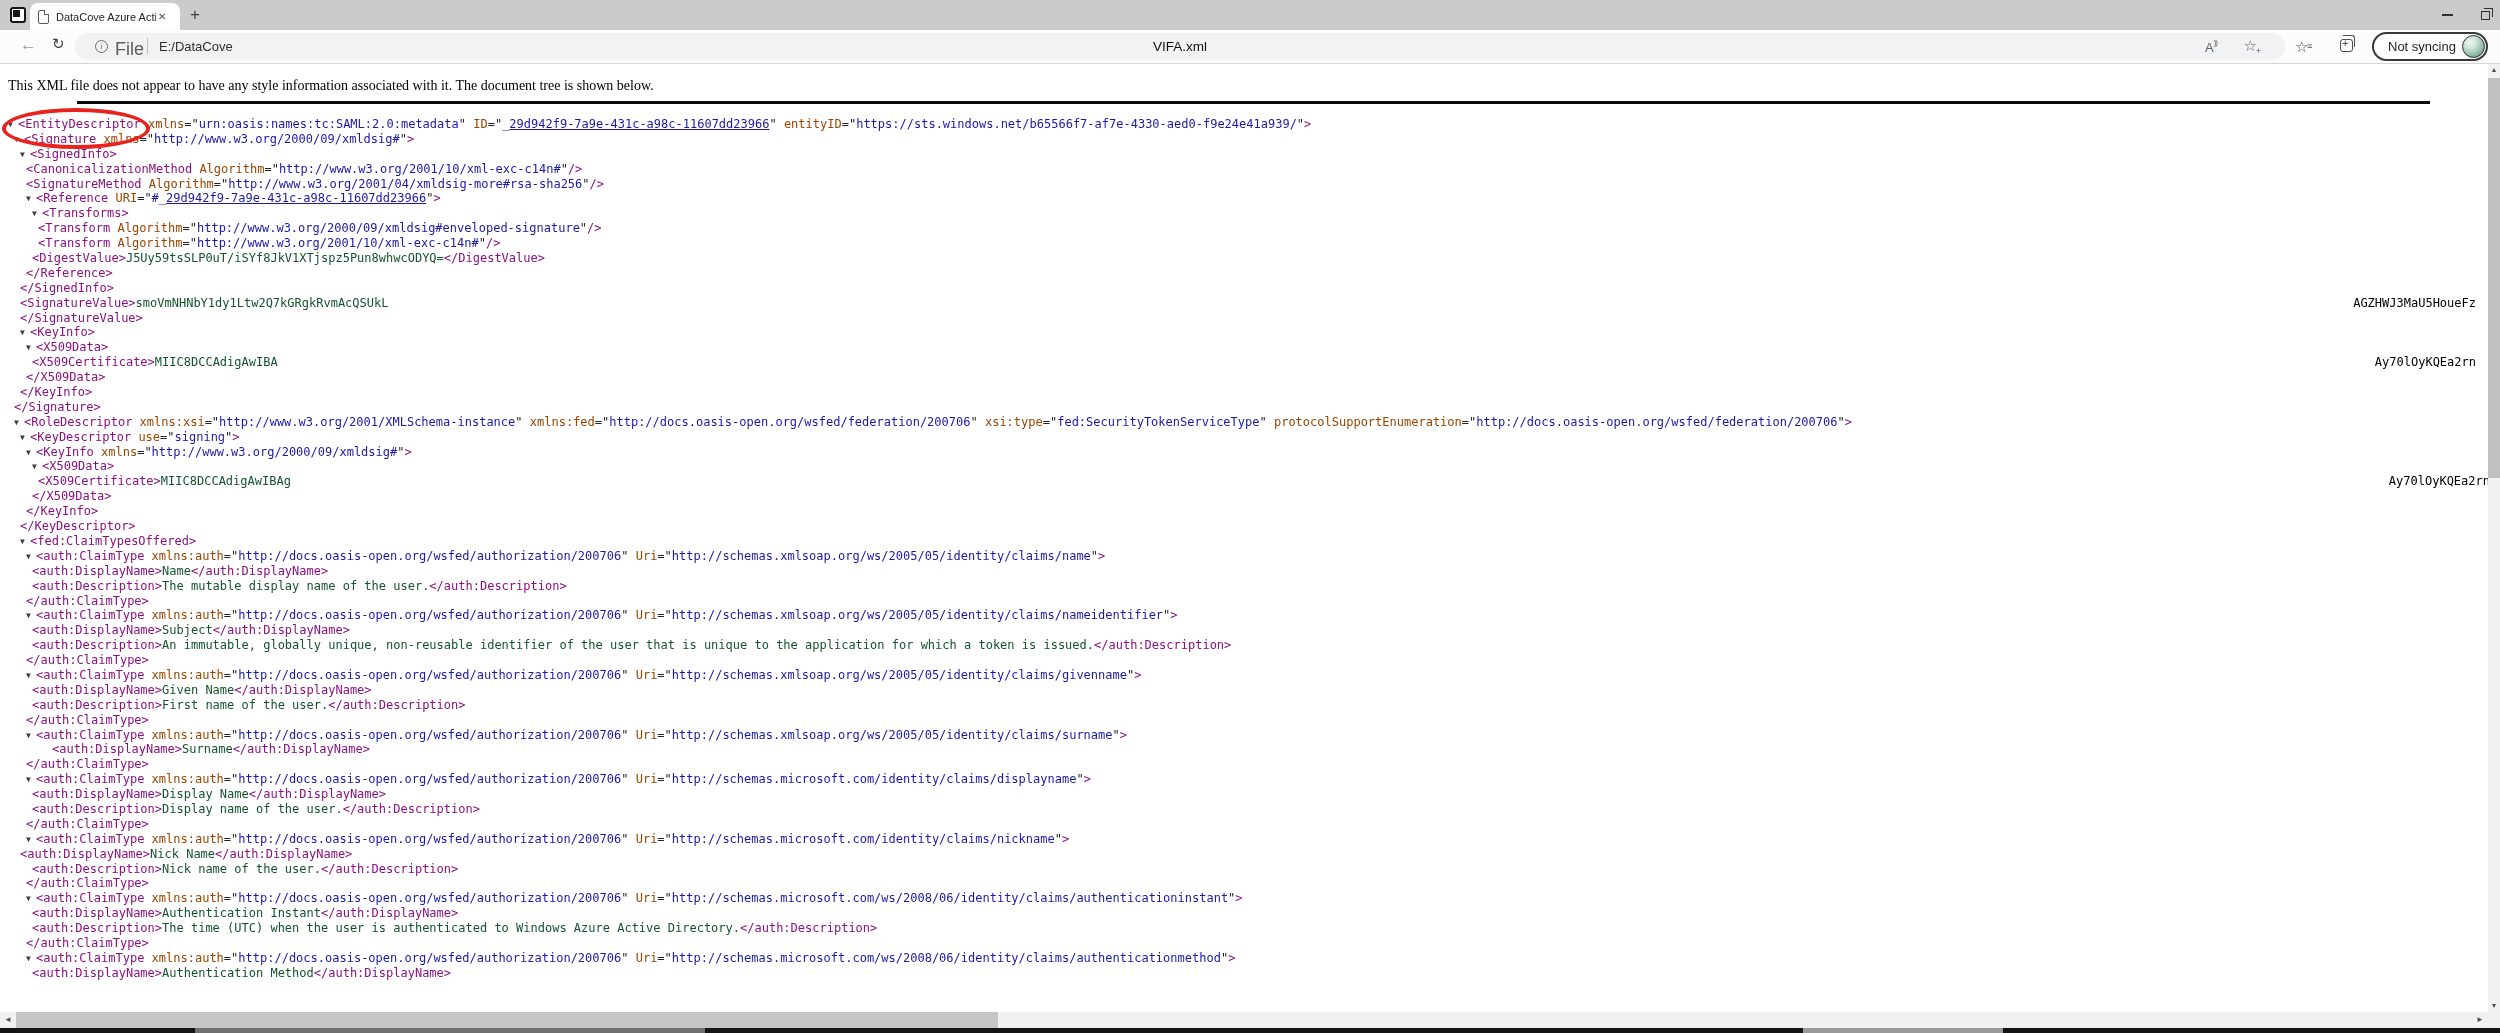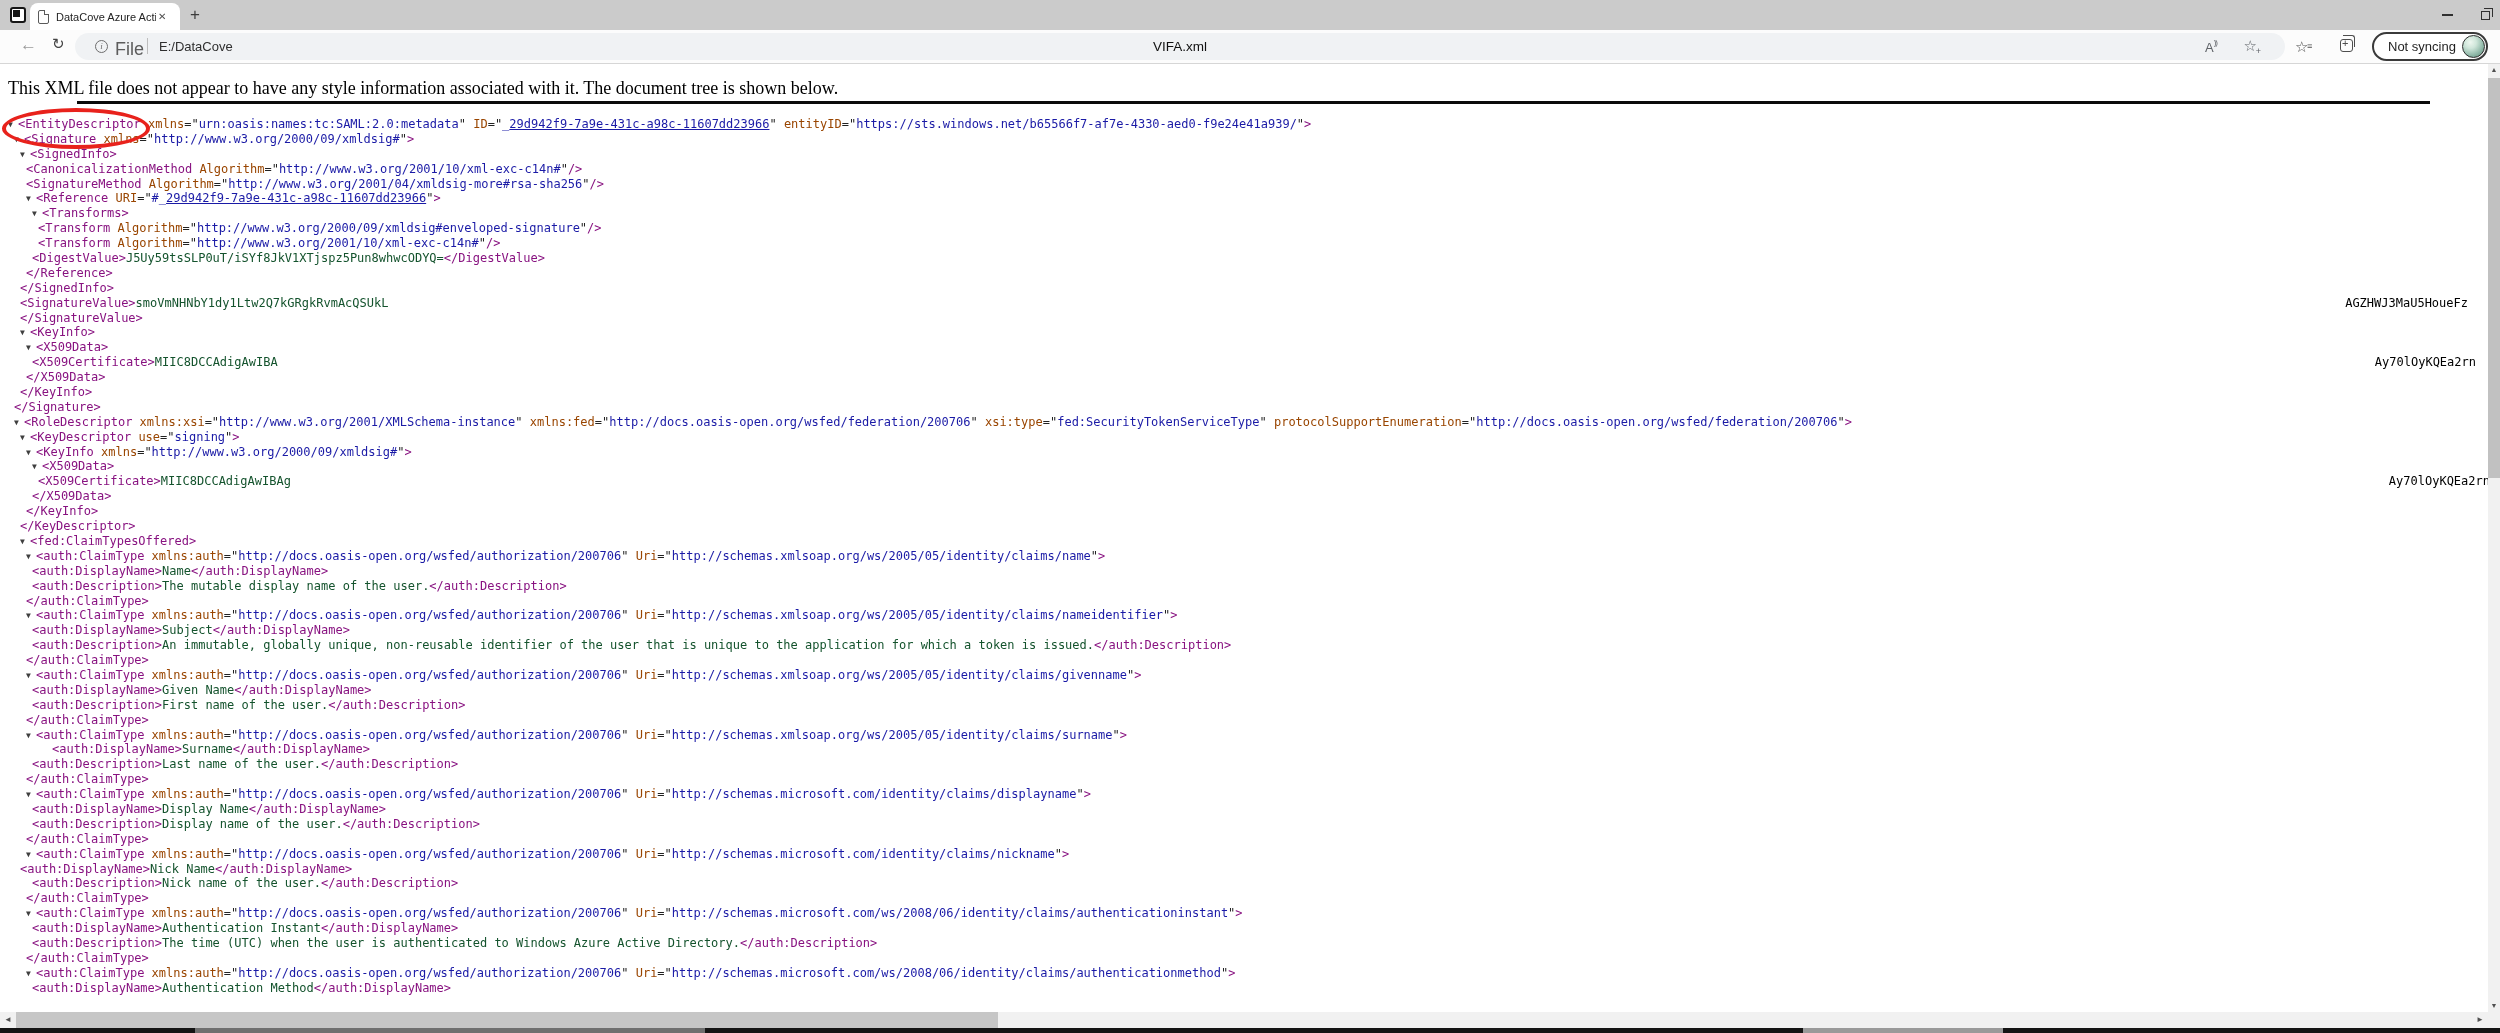--- a/index.html
+++ b/index.html
@@ -54,21 +54,21 @@
   .profile-pill { position:absolute; left:2372px; top:2px; width:116px; height:29px; border:2px solid #3a3a3a;
     border-radius:15px; background:#fff; display:flex; align-items:center; }
   .profile-label { font-size:13px; color:#1f1f1f; margin-left:14px; white-space:nowrap; }
   .avatar { position:absolute; right:1px; top:1px; width:23px; height:23px; border-radius:50%;
     border:1px solid #2e2e2e;
     background:radial-gradient(circle at 35% 30%, #eef7f0 0%, #cfe6da 30%, #8fb8a8 65%, #54806f 100%); }
 
   
   .page { position:absolute; left:0; top:64px; width:2500px; height:948px; background:#fff; overflow:hidden; }
   .notice { position:absolute; left:8px; top:14px; font-family:"Liberation Serif", serif;
-    font-size:18px; color:#000; }
+    font-size:14px; color:#000; }
   .header-rule { position:absolute; left:77px; top:37px; width:2353px; height:3px; background:#0a0a0a; z-index:4; }
   .red-ellipse { position:absolute; left:2px; top:44px; width:148px; height:41px;
     border:4px solid #e8221c; border-radius:50%; z-index:6; }
 
   .xmltree { position:absolute; left:0; top:53px; width:2500px; z-index:1; }
   .xline { position:relative; height:14.9px; line-height:14.9px; white-space:pre;
     font-family:"DejaVu Sans Mono", monospace; font-size:12px; color:#000; }
   .arw { display:inline-block; width:10px; font-size:8px; color:#3f3f3f; vertical-align:1px; cursor:pointer; }
   .tg { color:#881280; }
   .an { color:#994500; }
@@ -142,21 +142,21 @@
       <div class="xline" style="padding-left: 20px;"><span class="arw">▼</span><span class="tg">&lt;SignedInfo&gt;</span></div>
       <div class="xline" style="padding-left: 26px;"><span class="tg">&lt;CanonicalizationMethod</span><span class="an"> Algorithm</span><span class="pu">="</span><span class="av">http://www.w3.org/2001/10/xml-exc-c14n#</span><span class="pu">"</span><span class="tg">/&gt;</span></div>
       <div class="xline" style="padding-left: 26px;"><span class="tg">&lt;SignatureMethod</span><span class="an"> Algorithm</span><span class="pu">="</span><span class="av">http://www.w3.org/2001/04/xmldsig-more#rsa-sha256</span><span class="pu">"</span><span class="tg">/&gt;</span></div>
       <div class="xline" style="padding-left: 26px;"><span class="arw">▼</span><span class="tg">&lt;Reference</span><span class="an"> URI</span><span class="pu">="</span><span class="av">#_</span><span class="avu">29d942f9-7a9e-431c-a98c-11607dd23966</span><span class="pu">"</span><span class="tg">&gt;</span></div>
       <div class="xline" style="padding-left: 32px;"><span class="arw">▼</span><span class="tg">&lt;Transforms&gt;</span></div>
       <div class="xline" style="padding-left: 38px;"><span class="tg">&lt;Transform</span><span class="an"> Algorithm</span><span class="pu">="</span><span class="av">http://www.w3.org/2000/09/xmldsig#enveloped-signature</span><span class="pu">"</span><span class="tg">/&gt;</span></div>
       <div class="xline" style="padding-left: 38px;"><span class="tg">&lt;Transform</span><span class="an"> Algorithm</span><span class="pu">="</span><span class="av">http://www.w3.org/2001/10/xml-exc-c14n#</span><span class="pu">"</span><span class="tg">/&gt;</span></div>
       <div class="xline" style="padding-left: 32px;"><span class="tg">&lt;DigestValue&gt;</span><span class="tx">J5Uy59tsSLP0uT/iSYf8JkV1XTjspz5Pun8whwcODYQ=</span><span class="tg">&lt;/DigestValue&gt;</span></div>
       <div class="xline" style="padding-left: 26px;"><span class="tg">&lt;/Reference&gt;</span></div>
       <div class="xline" style="padding-left: 20px;"><span class="tg">&lt;/SignedInfo&gt;</span></div>
-      <div class="xline" style="padding-left: 20px;"><span class="tg">&lt;SignatureValue&gt;</span><span class="tx">smoVmNHNbY1dy1Ltw2Q7kGRgkRvmAcQSUkL</span><span class="frag" style="right: 32px;">AGZHWJ3MaU5HoueFz</span></div>
+      <div class="xline" style="padding-left: 20px;"><span class="tg">&lt;SignatureValue&gt;</span><span class="tx">smoVmNHNbY1dy1Ltw2Q7kGRgkRvmAcQSUkL</span><span class="frag" style="right: 24px;">AGZHWJ3MaU5HoueFz</span></div>
       <div class="xline" style="padding-left: 20px;"><span class="tg">&lt;/SignatureValue&gt;</span></div>
       <div class="xline" style="padding-left: 20px;"><span class="arw">▼</span><span class="tg">&lt;KeyInfo&gt;</span></div>
       <div class="xline" style="padding-left: 26px;"><span class="arw">▼</span><span class="tg">&lt;X509Data&gt;</span></div>
       <div class="xline" style="padding-left: 32px;"><span class="tg">&lt;X509Certificate&gt;</span><span class="tx">MIIC8DCCAdigAwIBA</span><span class="frag" style="right: 24px;">Ay70lOyKQEa2rn</span></div>
       <div class="xline" style="padding-left: 26px;"><span class="tg">&lt;/X509Data&gt;</span></div>
       <div class="xline" style="padding-left: 20px;"><span class="tg">&lt;/KeyInfo&gt;</span></div>
       <div class="xline" style="padding-left: 14px;"><span class="tg">&lt;/Signature&gt;</span></div>
       <div class="xline" style="padding-left: 14px;"><span class="arw">▼</span><span class="tg">&lt;RoleDescriptor</span><span class="an"> xmlns:xsi</span><span class="pu">="</span><span class="av">http://www.w3.org/2001/XMLSchema-instance</span><span class="pu">"</span><span class="an"> xmlns:fed</span><span class="pu">="</span><span class="av">http://docs.oasis-open.org/wsfed/federation/200706</span><span class="pu">"</span><span class="an"> xsi:type</span><span class="pu">="</span><span class="av">fed:SecurityTokenServiceType</span><span class="pu">"</span><span class="an"> protocolSupportEnumeration</span><span class="pu">="</span><span class="av">http://docs.oasis-open.org/wsfed/federation/200706</span><span class="pu">"</span><span class="tg">&gt;</span></div>
       <div class="xline" style="padding-left: 20px;"><span class="arw">▼</span><span class="tg">&lt;KeyDescriptor</span><span class="an"> use</span><span class="pu">="</span><span class="av">signing</span><span class="pu">"</span><span class="tg">&gt;</span></div>
       <div class="xline" style="padding-left: 26px;"><span class="arw">▼</span><span class="tg">&lt;KeyInfo</span><span class="an"> xmlns</span><span class="pu">="</span><span class="av">http://www.w3.org/2000/09/xmldsig#</span><span class="pu">"</span><span class="tg">&gt;</span></div>
@@ -173,21 +173,20 @@
       <div class="xline" style="padding-left: 26px;"><span class="arw">▼</span><span class="tg">&lt;auth:ClaimType</span><span class="an"> xmlns:auth</span><span class="pu">="</span><span class="av">http://docs.oasis-open.org/wsfed/authorization/200706</span><span class="pu">"</span><span class="an"> Uri</span><span class="pu">="</span><span class="av">http://schemas.xmlsoap.org/ws/2005/05/identity/claims/nameidentifier</span><span class="pu">"</span><span class="tg">&gt;</span></div>
       <div class="xline" style="padding-left: 32px;"><span class="tg">&lt;auth:DisplayName&gt;</span><span class="tx">Subject</span><span class="tg">&lt;/auth:DisplayName&gt;</span></div>
       <div class="xline" style="padding-left: 32px;"><span class="tg">&lt;auth:Description&gt;</span><span class="tx">An immutable, globally unique, non-reusable identifier of the user that is unique to the application for which a token is issued.</span><span class="tg">&lt;/auth:Description&gt;</span></div>
       <div class="xline" style="padding-left: 26px;"><span class="tg">&lt;/auth:ClaimType&gt;</span></div>
       <div class="xline" style="padding-left: 26px;"><span class="arw">▼</span><span class="tg">&lt;auth:ClaimType</span><span class="an"> xmlns:auth</span><span class="pu">="</span><span class="av">http://docs.oasis-open.org/wsfed/authorization/200706</span><span class="pu">"</span><span class="an"> Uri</span><span class="pu">="</span><span class="av">http://schemas.xmlsoap.org/ws/2005/05/identity/claims/givenname</span><span class="pu">"</span><span class="tg">&gt;</span></div>
       <div class="xline" style="padding-left: 32px;"><span class="tg">&lt;auth:DisplayName&gt;</span><span class="tx">Given Name</span><span class="tg">&lt;/auth:DisplayName&gt;</span></div>
       <div class="xline" style="padding-left: 32px;"><span class="tg">&lt;auth:Description&gt;</span><span class="tx">First name of the user.</span><span class="tg">&lt;/auth:Description&gt;</span></div>
       <div class="xline" style="padding-left: 26px;"><span class="tg">&lt;/auth:ClaimType&gt;</span></div>
       <div class="xline" style="padding-left: 26px;"><span class="arw">▼</span><span class="tg">&lt;auth:ClaimType</span><span class="an"> xmlns:auth</span><span class="pu">="</span><span class="av">http://docs.oasis-open.org/wsfed/authorization/200706</span><span class="pu">"</span><span class="an"> Uri</span><span class="pu">="</span><span class="av">http://schemas.xmlsoap.org/ws/2005/05/identity/claims/surname</span><span class="pu">"</span><span class="tg">&gt;</span></div>
       <div class="xline" style="padding-left: 52px;"><span class="tg">&lt;auth:DisplayName&gt;</span><span class="tx">Surname</span><span class="tg">&lt;/auth:DisplayName&gt;</span></div>
-      <div class="xline" style="padding-left: 32px;"><span class="tg">&lt;auth:Description&gt;</span><span class="tx">Last name of the user.</span><span class="tg">&lt;/auth:Description&gt;</span></div>
       <div class="xline" style="padding-left: 26px;"><span class="tg">&lt;/auth:ClaimType&gt;</span></div>
       <div class="xline" style="padding-left: 26px;"><span class="arw">▼</span><span class="tg">&lt;auth:ClaimType</span><span class="an"> xmlns:auth</span><span class="pu">="</span><span class="av">http://docs.oasis-open.org/wsfed/authorization/200706</span><span class="pu">"</span><span class="an"> Uri</span><span class="pu">="</span><span class="av">http://schemas.microsoft.com/identity/claims/displayname</span><span class="pu">"</span><span class="tg">&gt;</span></div>
       <div class="xline" style="padding-left: 32px;"><span class="tg">&lt;auth:DisplayName&gt;</span><span class="tx">Display Name</span><span class="tg">&lt;/auth:DisplayName&gt;</span></div>
       <div class="xline" style="padding-left: 32px;"><span class="tg">&lt;auth:Description&gt;</span><span class="tx">Display name of the user.</span><span class="tg">&lt;/auth:Description&gt;</span></div>
       <div class="xline" style="padding-left: 26px;"><span class="tg">&lt;/auth:ClaimType&gt;</span></div>
       <div class="xline" style="padding-left: 26px;"><span class="arw">▼</span><span class="tg">&lt;auth:ClaimType</span><span class="an"> xmlns:auth</span><span class="pu">="</span><span class="av">http://docs.oasis-open.org/wsfed/authorization/200706</span><span class="pu">"</span><span class="an"> Uri</span><span class="pu">="</span><span class="av">http://schemas.microsoft.com/identity/claims/nickname</span><span class="pu">"</span><span class="tg">&gt;</span></div>
       <div class="xline" style="padding-left: 20px;"><span class="tg">&lt;auth:DisplayName&gt;</span><span class="tx">Nick Name</span><span class="tg">&lt;/auth:DisplayName&gt;</span></div>
       <div class="xline" style="padding-left: 32px;"><span class="tg">&lt;auth:Description&gt;</span><span class="tx">Nick name of the user.</span><span class="tg">&lt;/auth:Description&gt;</span></div>
       <div class="xline" style="padding-left: 26px;"><span class="tg">&lt;/auth:ClaimType&gt;</span></div>
       <div class="xline" style="padding-left: 26px;"><span class="arw">▼</span><span class="tg">&lt;auth:ClaimType</span><span class="an"> xmlns:auth</span><span class="pu">="</span><span class="av">http://docs.oasis-open.org/wsfed/authorization/200706</span><span class="pu">"</span><span class="an"> Uri</span><span class="pu">="</span><span class="av">http://schemas.microsoft.com/ws/2008/06/identity/claims/authenticationinstant</span><span class="pu">"</span><span class="tg">&gt;</span></div>

